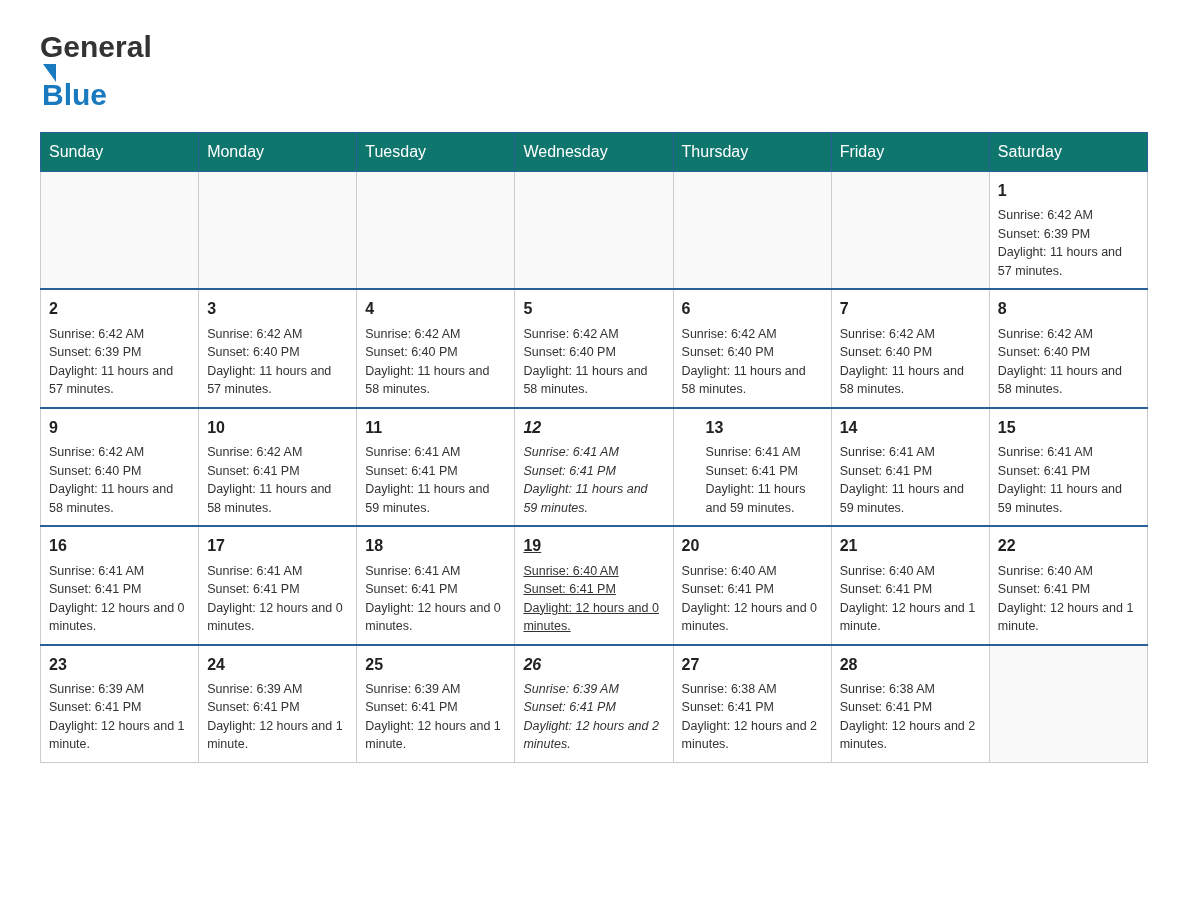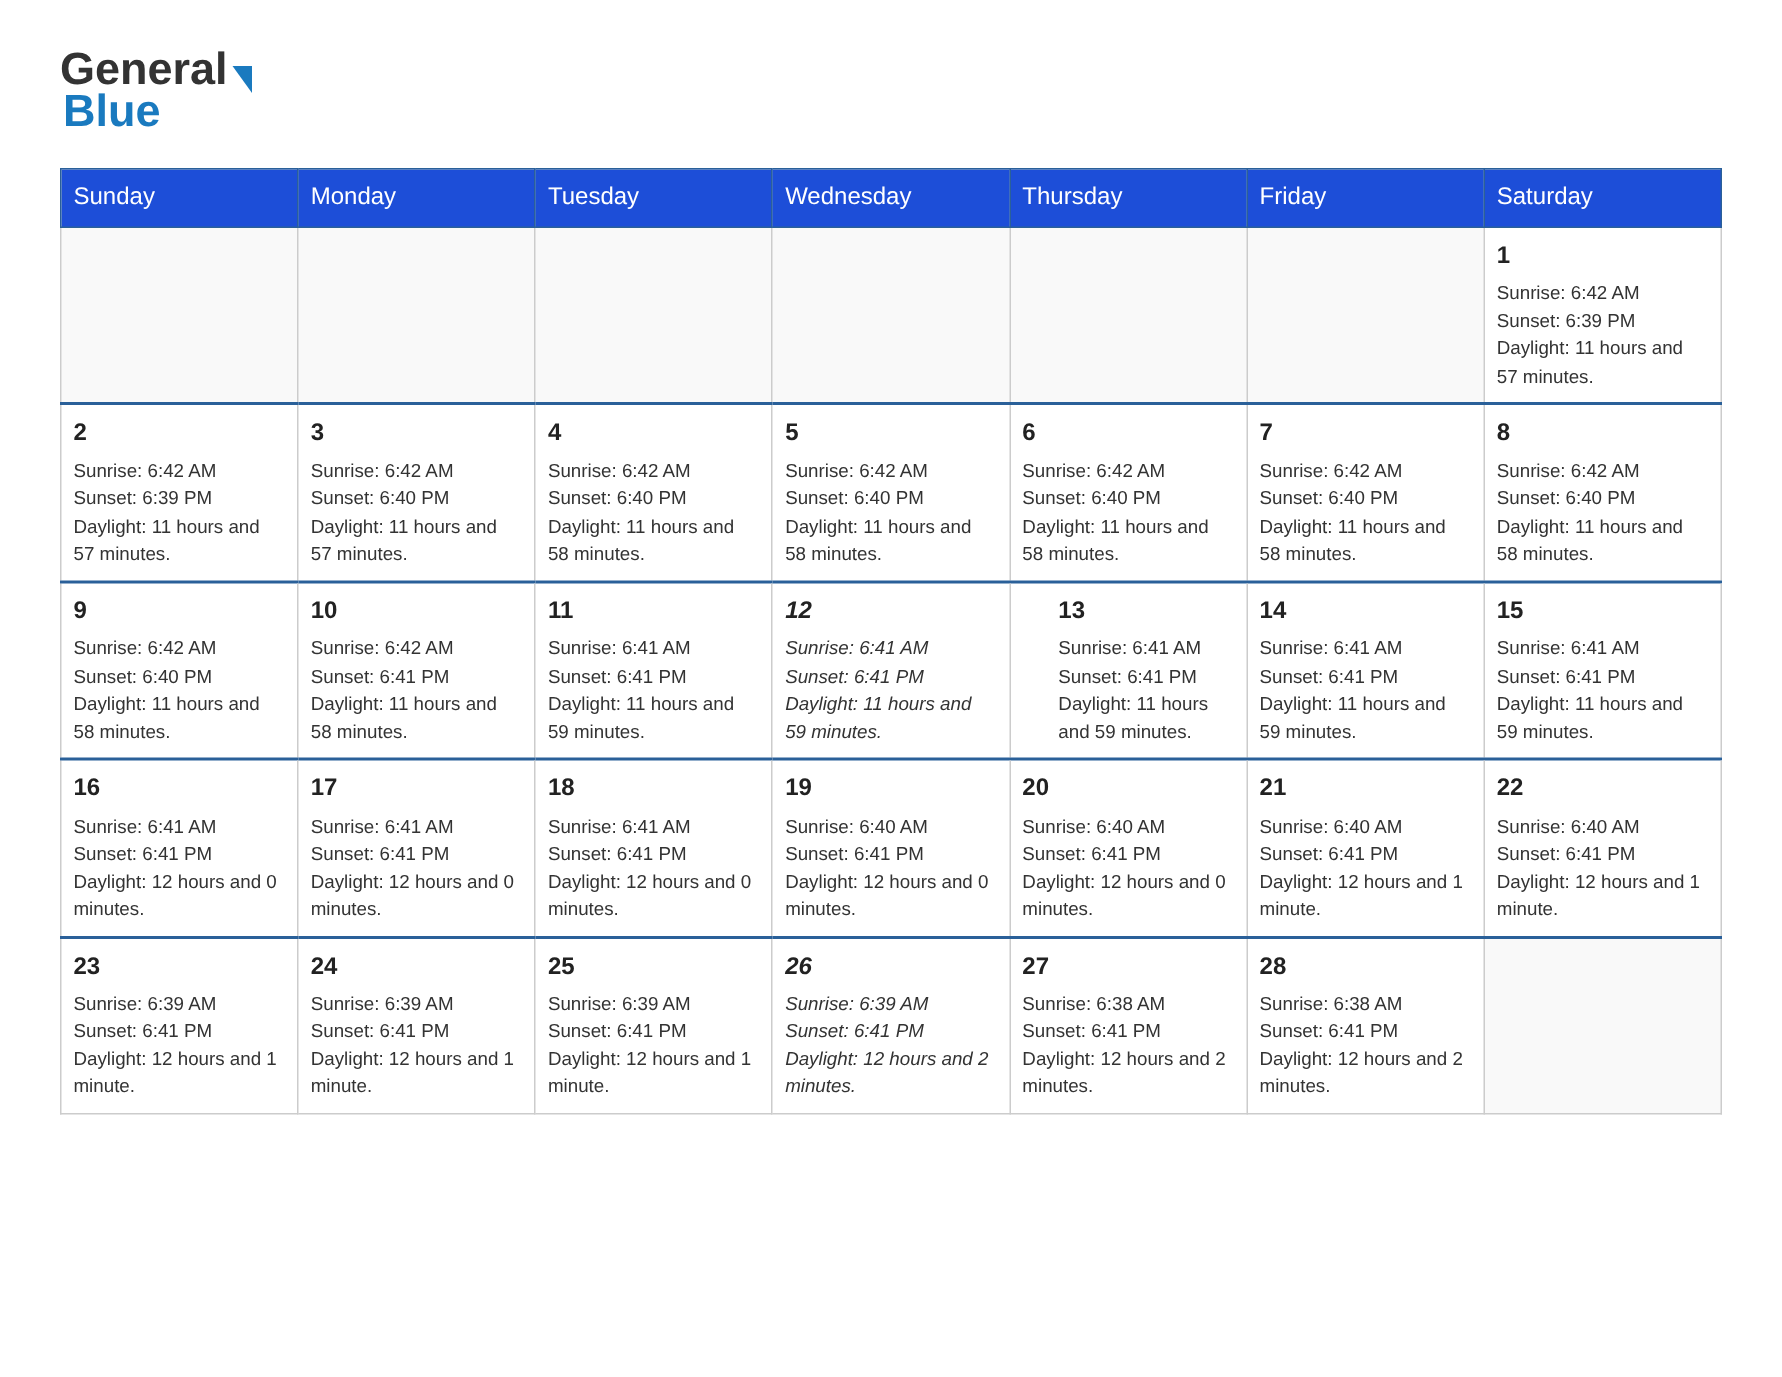--- a/index.html
+++ b/index.html
@@ -33,21 +33,21 @@
       font-size: 22px;
       font-weight: normal;
       color: #555;
       margin-top: 4px;
     }
     .calendar {
       width: 100%;
       border-collapse: collapse;
     }
     .calendar thead tr th {
-      background-color: #1d4ed8;
+      background-color: #0f766e;
       color: #fff;
       padding: 10px 8px;
       text-align: left;
       font-size: 16px;
       font-weight: normal;
       border: 1px solid #2a6099;
     }
     .calendar tbody tr td {
       vertical-align: top;
       border: 1px solid #ccc;
@@ -67,24 +67,25 @@
     .calendar tbody tr td .day-info {
       color: #333;
       font-size: 12.5px;
     }
     .calendar tbody tr td.empty {
       background: #f9f9f9;
     }
     
     .logo-line1 {
       display: flex;
-      align-items: flex-end;
+      align-items: flex-start;
       font-size: 30px;
       font-weight: bold;
       color: #333;
+      flex-direction: column;
     }
   </style>
 </head>
 <body>
 
 <div class="header">
   <div class="logo">
     <div class="logo-line1">
       <span style="color:#333; font-size:30px; font-weight:bold;">General</span>
       <span style="display:inline-block; width:0; height:0; border-left:13px solid transparent; border-right:0px solid transparent; border-top:18px solid #1a7abf; margin-left:3px; margin-bottom:2px; vertical-align:middle;"></span>
@@ -168,21 +169,21 @@
       <tr>
         <td style="border-top: 2px solid rgb(42, 96, 153);"><span class="day-num">16</span><span class="day-info" style="white-space: pre-line;">Sunrise: 6:41 AM
 Sunset: 6:41 PM
 Daylight: 12 hours and 0 minutes.</span></td>
         <td style="border-top: 2px solid rgb(42, 96, 153);"><span class="day-num">17</span><span class="day-info" style="white-space: pre-line;">Sunrise: 6:41 AM
 Sunset: 6:41 PM
 Daylight: 12 hours and 0 minutes.</span></td>
         <td style="border-top: 2px solid rgb(42, 96, 153);"><span class="day-num">18</span><span class="day-info" style="white-space: pre-line;">Sunrise: 6:41 AM
 Sunset: 6:41 PM
 Daylight: 12 hours and 0 minutes.</span></td>
-        <td style="border-top: 2px solid rgb(42, 96, 153);"><span class="day-num">19</span><span class="day-info" style="white-space: pre-line;">Sunrise: 6:40 AM
+        <td style="border-top: 2px solid rgb(42, 96, 153); text-decoration: underline;"><span class="day-num">19</span><span class="day-info" style="white-space: pre-line;">Sunrise: 6:40 AM
 Sunset: 6:41 PM
 Daylight: 12 hours and 0 minutes.</span></td>
         <td style="border-top: 2px solid rgb(42, 96, 153);"><span class="day-num">20</span><span class="day-info" style="white-space: pre-line;">Sunrise: 6:40 AM
 Sunset: 6:41 PM
 Daylight: 12 hours and 0 minutes.</span></td>
         <td style="border-top: 2px solid rgb(42, 96, 153);"><span class="day-num">21</span><span class="day-info" style="white-space: pre-line;">Sunrise: 6:40 AM
 Sunset: 6:41 PM
 Daylight: 12 hours and 1 minute.</span></td>
         <td style="border-top: 2px solid rgb(42, 96, 153);"><span class="day-num">22</span><span class="day-info" style="white-space: pre-line;">Sunrise: 6:40 AM
 Sunset: 6:41 PM

